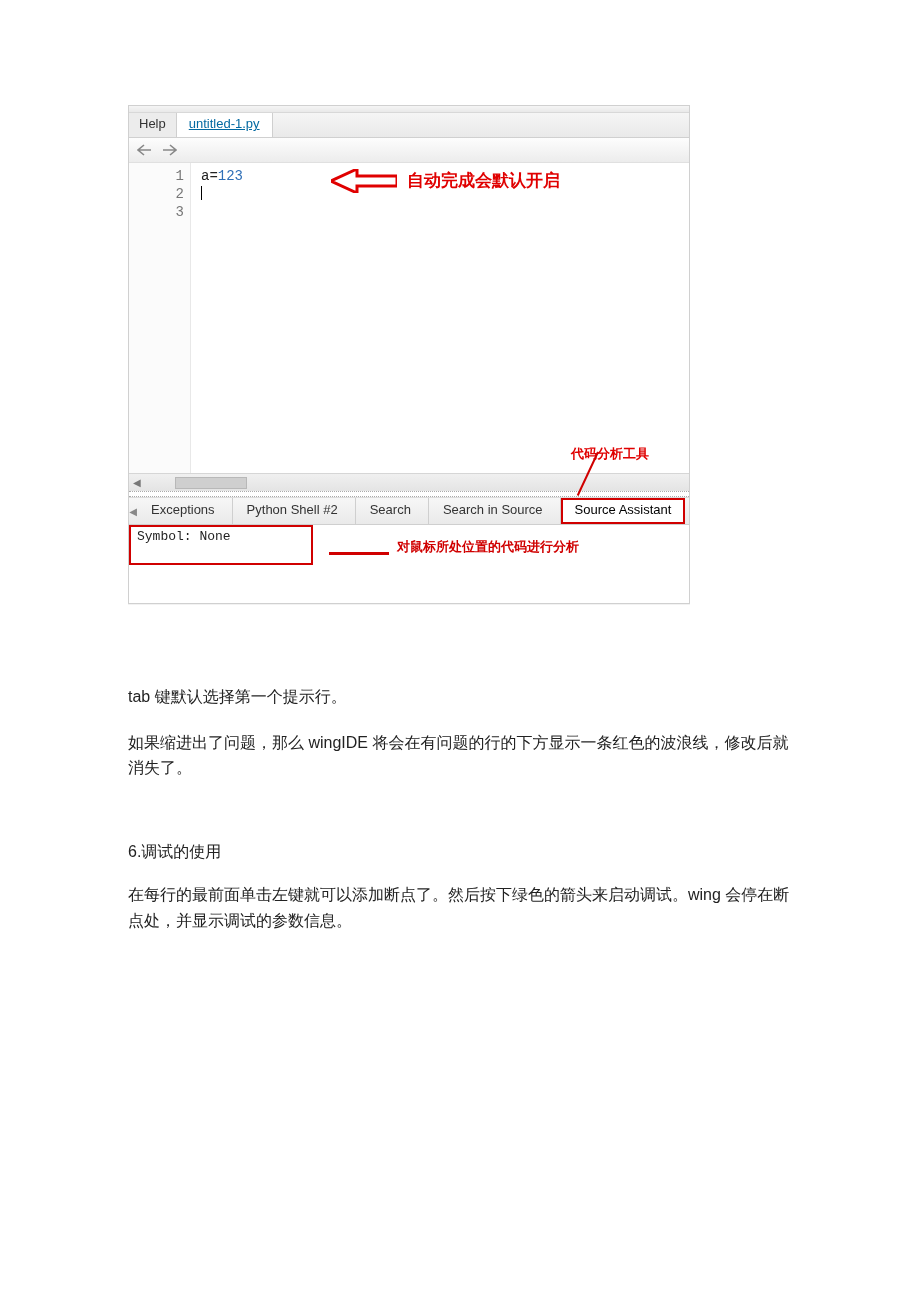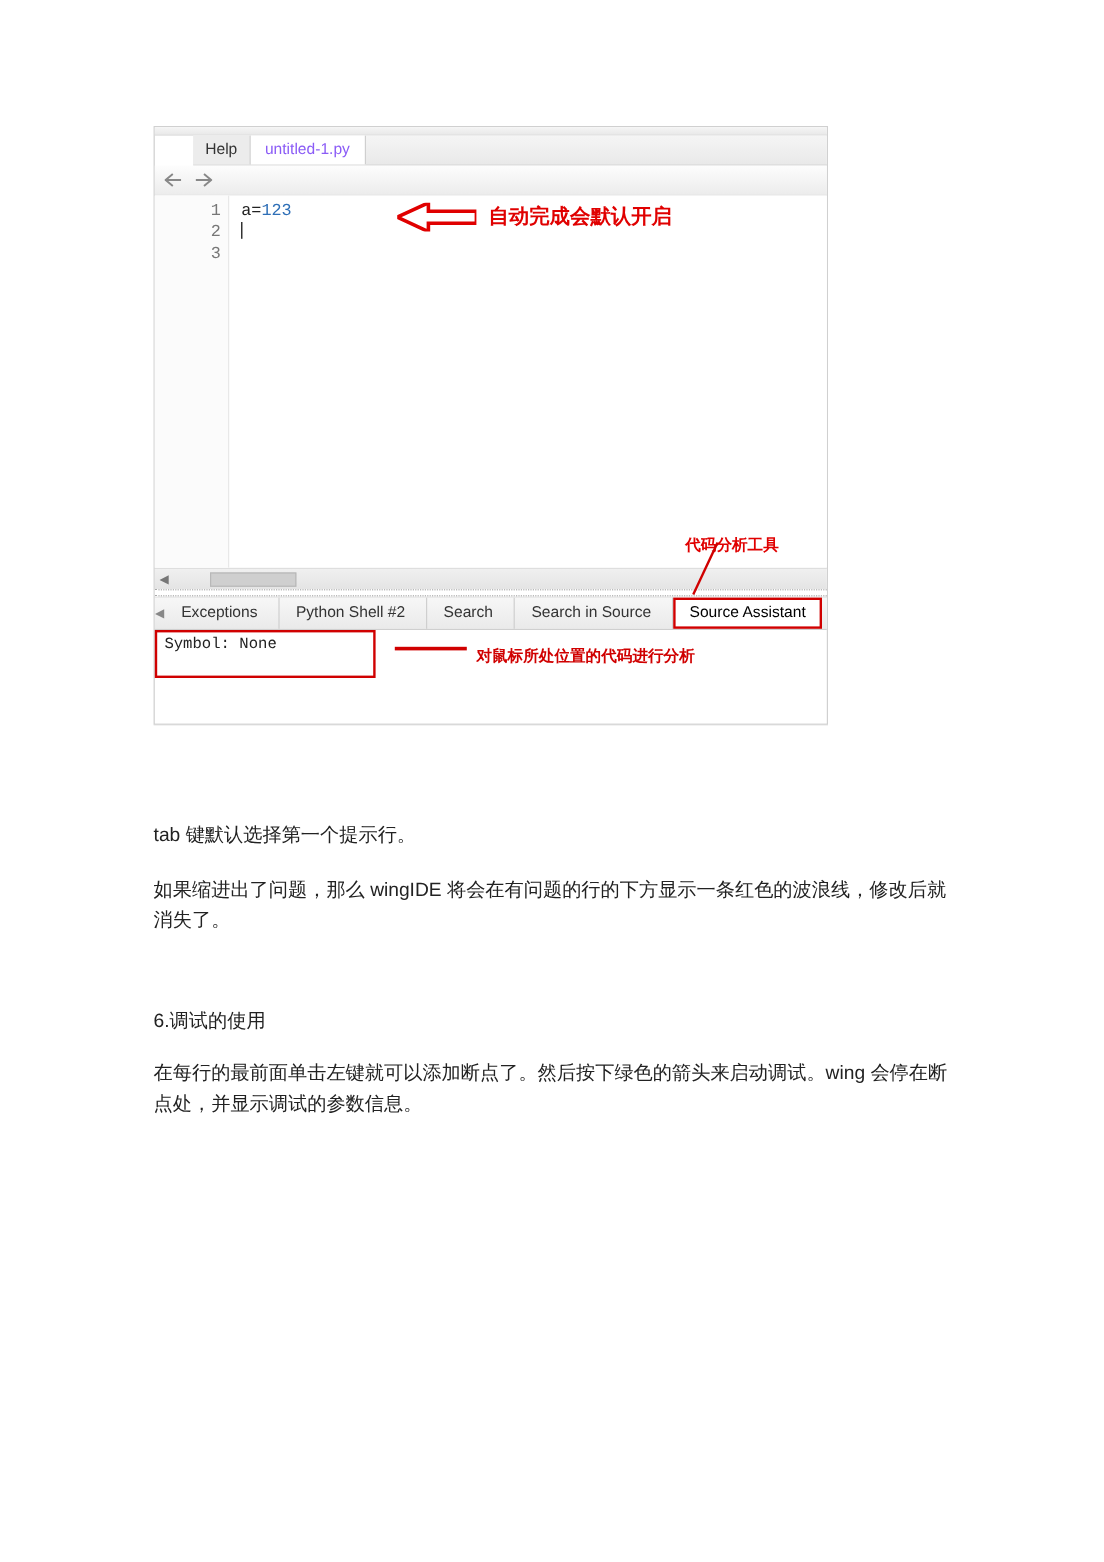--- a/index.html
+++ b/index.html
@@ -27,32 +27,32 @@
     border-bottom: 1px solid #d8d8d8;
     background: linear-gradient(#f5f5f5,#e9e9e9);
   }
   .menu-bar {
     display: flex;
     height: 24px;
     background: linear-gradient(#f5f5f5,#e9e9e9);
     border-bottom: 1px solid #d0d0d0;
     font-size: 13px;
     color: #333;
-    margin-left: 32px;
   }
   .menu-item {
     padding: 3px 10px 0 10px;
     border-right: 1px solid #cfcfcf;
     background: #ececec;
   }
   .file-tab {
     padding: 3px 12px 0 12px;
     background: #fff;
     border-right: 1px solid #cfcfcf;
-    color: #8b5cf6;
+    color: #0369a1;
+    text-decoration: underline;
   }
   .nav-bar {
     height: 24px;
     background: linear-gradient(#fdfdfd,#ececec);
     border-bottom: 1px solid #e0e0e0;
     padding: 0 8px;
     display: flex;
     align-items: center;
     gap: 12px;
   }
@@ -159,21 +159,21 @@
   }
   .symbol-box-highlight {
     position:absolute;
     left:0; top:0; width:180px; height:36px;
     border:2px solid #d00000;
     pointer-events:none;
   }
   .symbol-anno {
     position:absolute;
     left: 200px; top: 14px;
-    display:flex; align-items:flex-start; gap:8px;
+    display:flex; align-items:flex-end; gap:8px;
     color:#d00000; font-weight:bold; font-size:13px;
     font-family: "Microsoft YaHei","Segoe UI",sans-serif;
   }
   .symbol-anno .dash {
     width: 60px; height: 3px; background:#d00000;
   }
   
   .doc-text {
     font-family: "Microsoft YaHei","Segoe UI",Tahoma,sans-serif;
     font-size: 16px;

